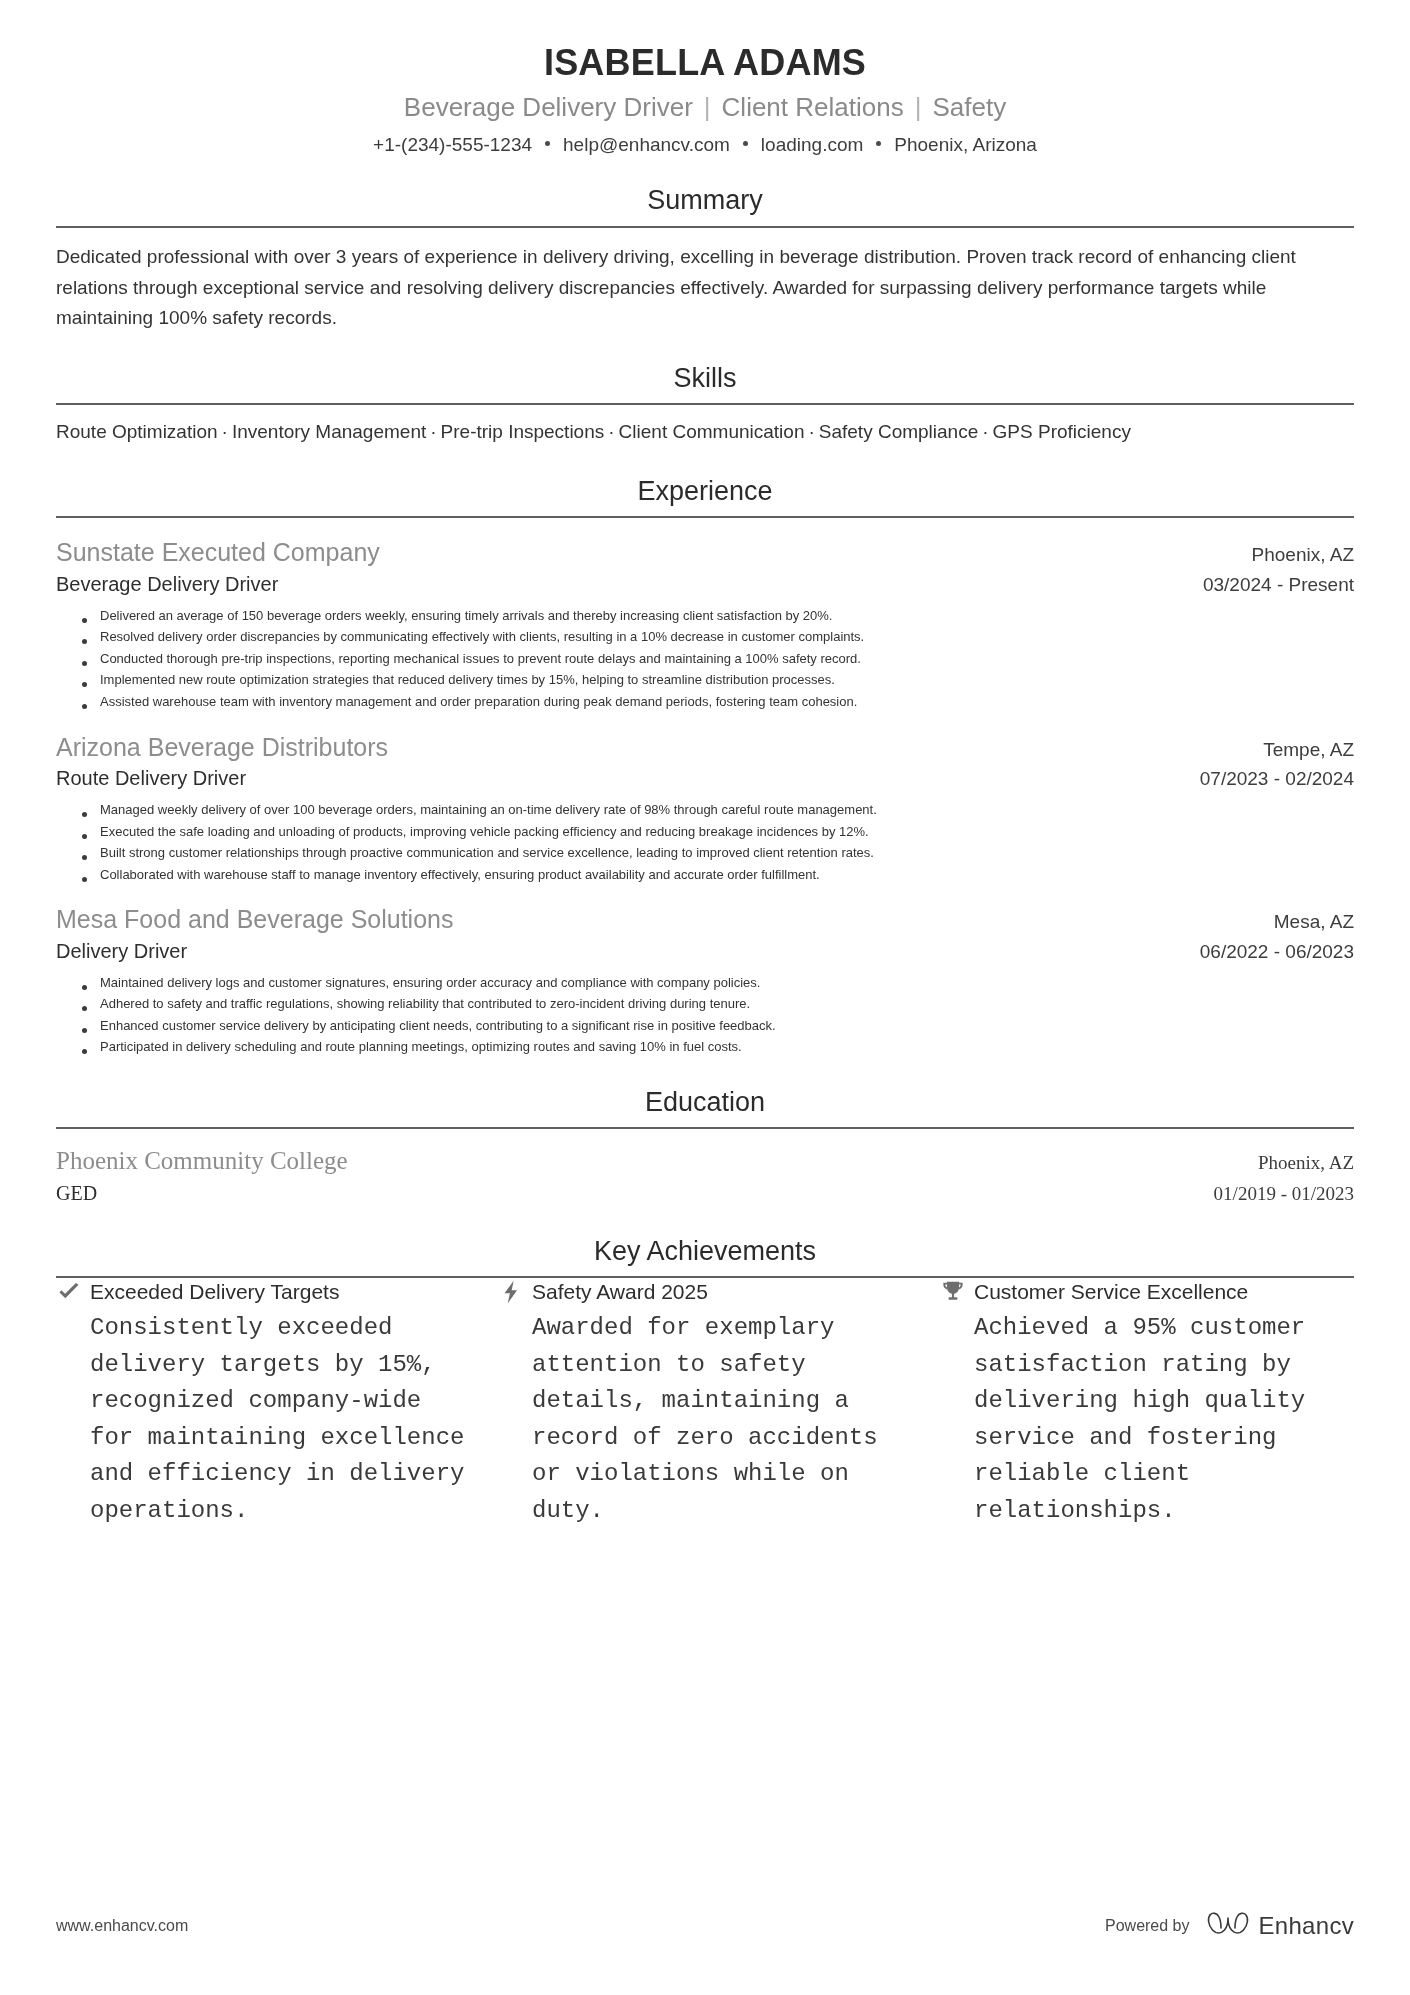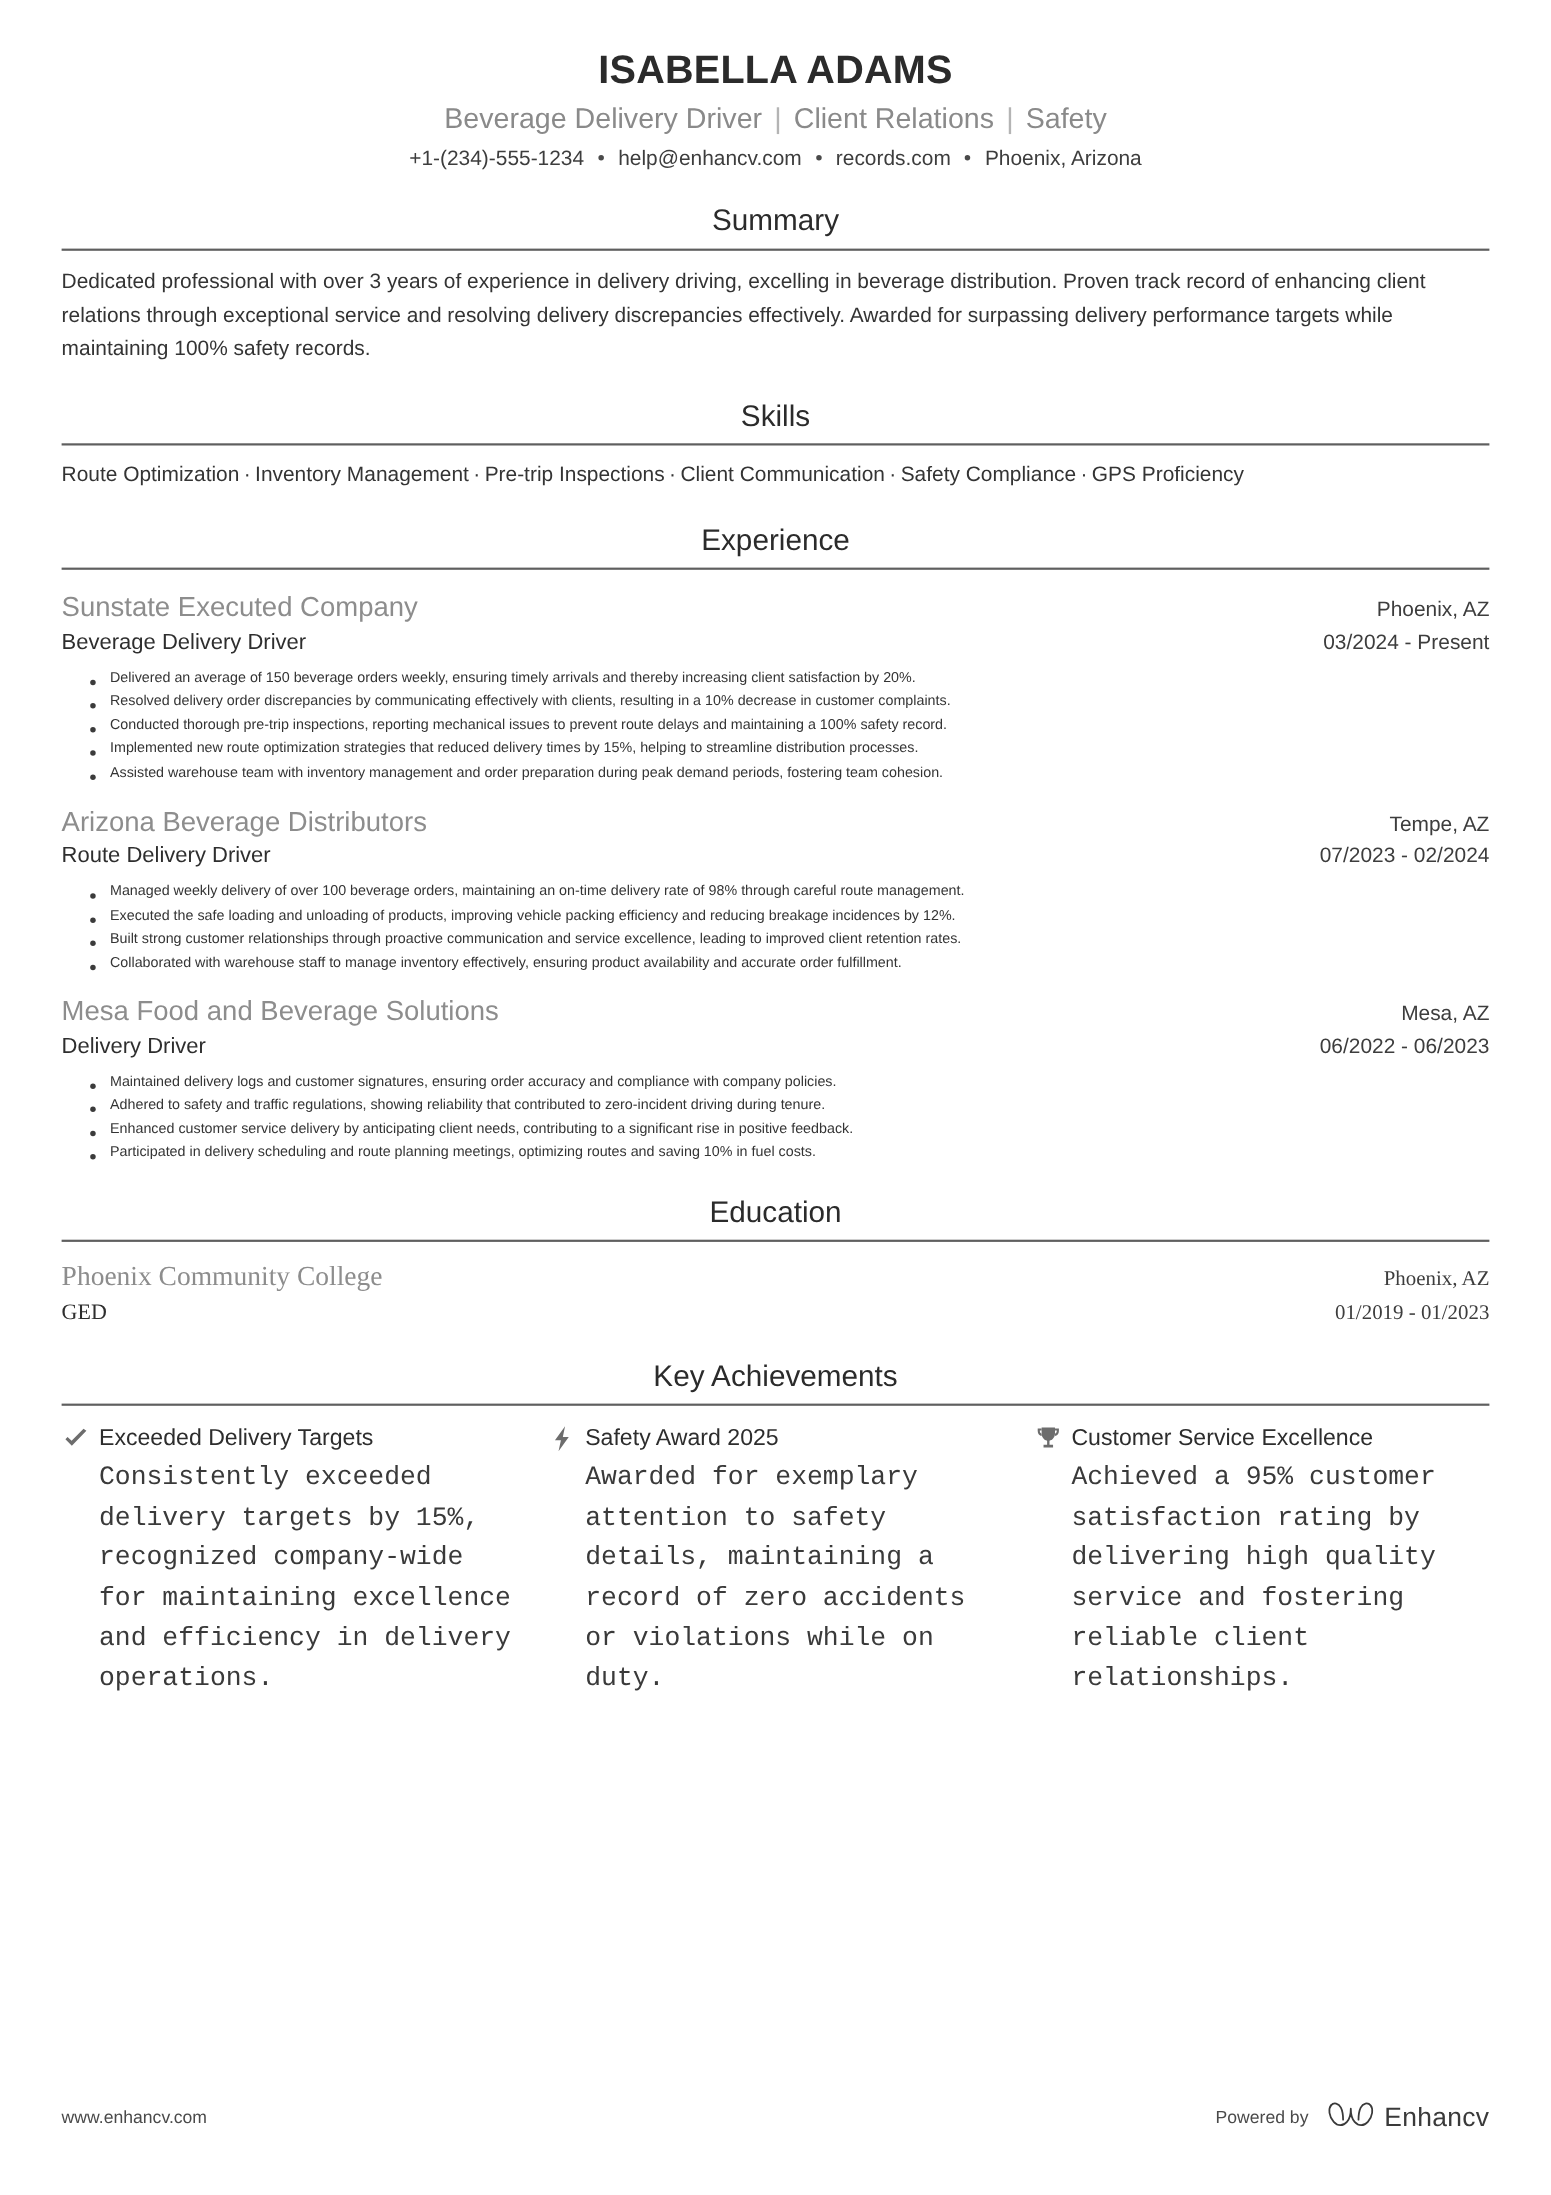--- a/index.html
+++ b/index.html
@@ -165,21 +165,20 @@
     height: 5px;
     border-radius: 50%;
     background: #3b3b3b;
   }
 
   
   .edu-entry { margin-top: 16px; font-family: Liberation Serif, serif; }
 
   
   .ach-grid {
-    margin-top: 16px;
     display: flex;
     gap: 28px;
   }
   .ach-col {
     flex: 1 1 0;
     display: flex;
     align-items: flex-start;
     gap: 0;
   }
   .ach-icon {
@@ -253,21 +252,21 @@
       <span>Client Relations</span>
       <span class="sep">|</span>
       <span>Safety</span>
     </div>
 
     <div class="contact-line">
       <span>+1-(234)-555-1234</span>
       <span class="dot"></span>
       <span>help@enhancv.com</span>
       <span class="dot"></span>
-      <span>records.com</span>
+      <span>loading.com</span>
       <span class="dot"></span>
       <span>Phoenix, Arizona</span>
     </div>
   </div>
 
   <div class="section">
     <div class="section-title">Summary</div>
     <div class="section-rule"></div>
     <p class="summary-text">Dedicated professional with over 3 years of experience in delivery driving, excelling in beverage distribution. Proven track record of enhancing client relations through exceptional service and resolving delivery discrepancies effectively. Awarded for surpassing delivery performance targets while maintaining 100% safety records.</p>
   </div>

